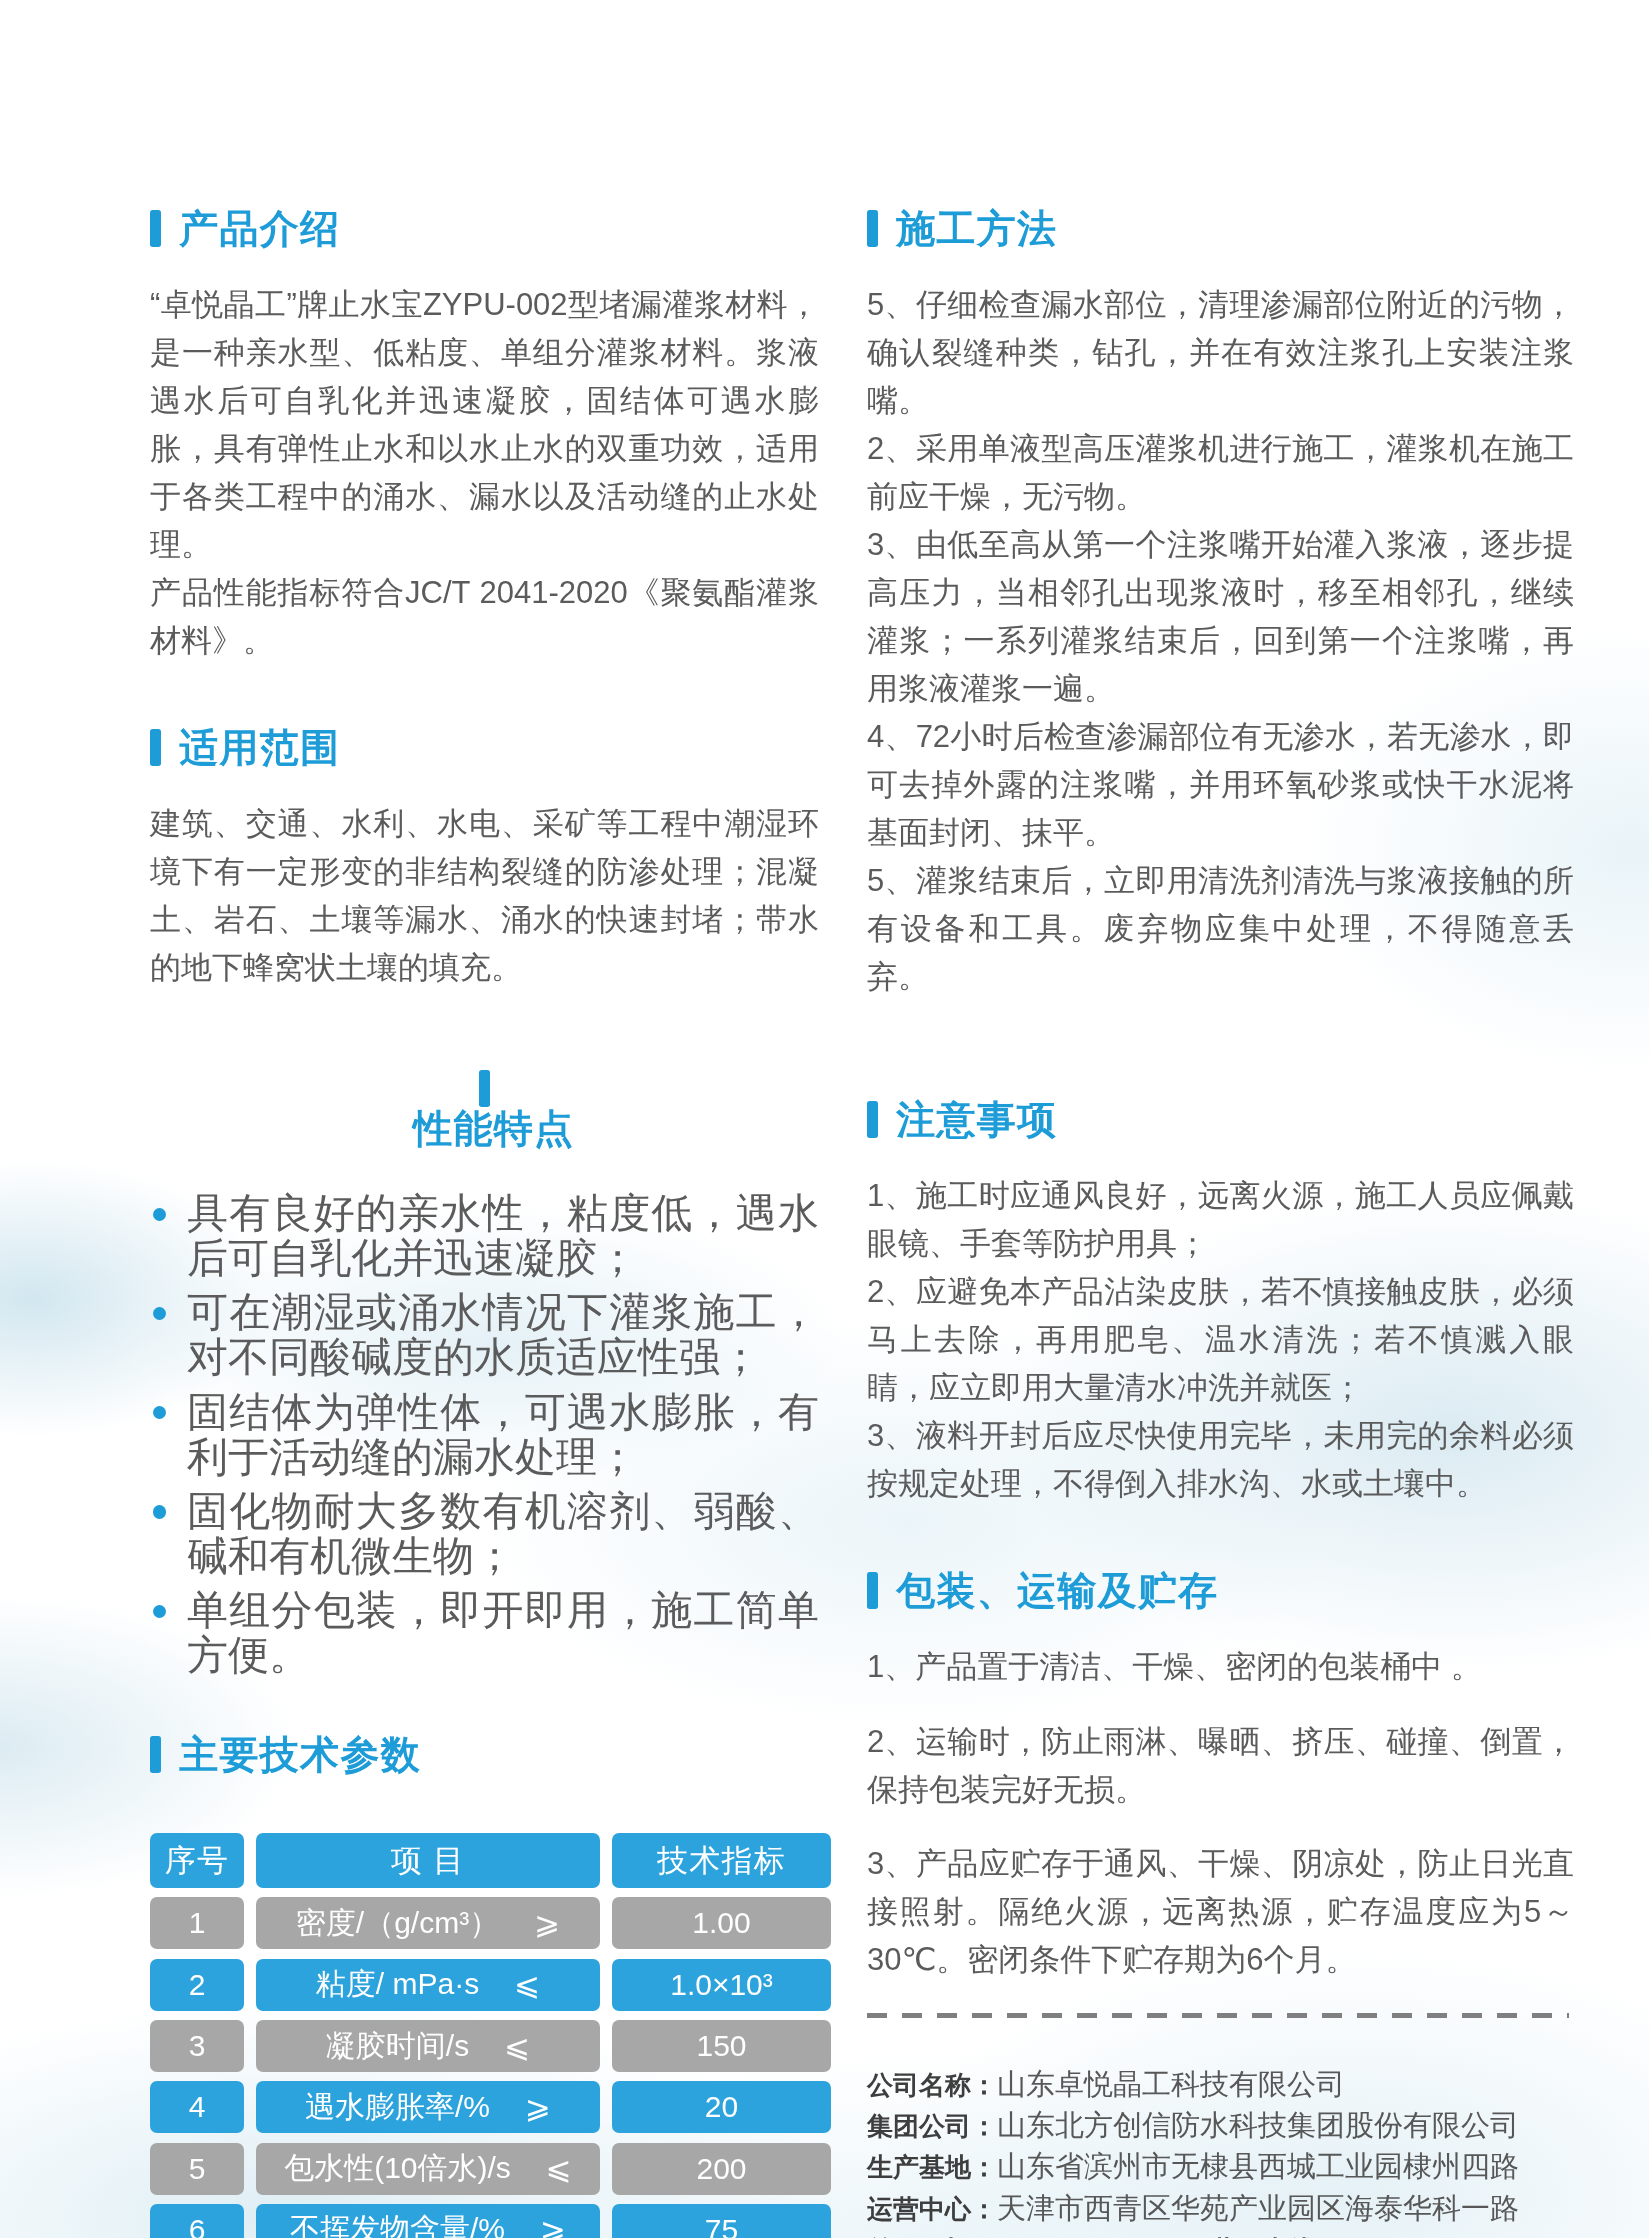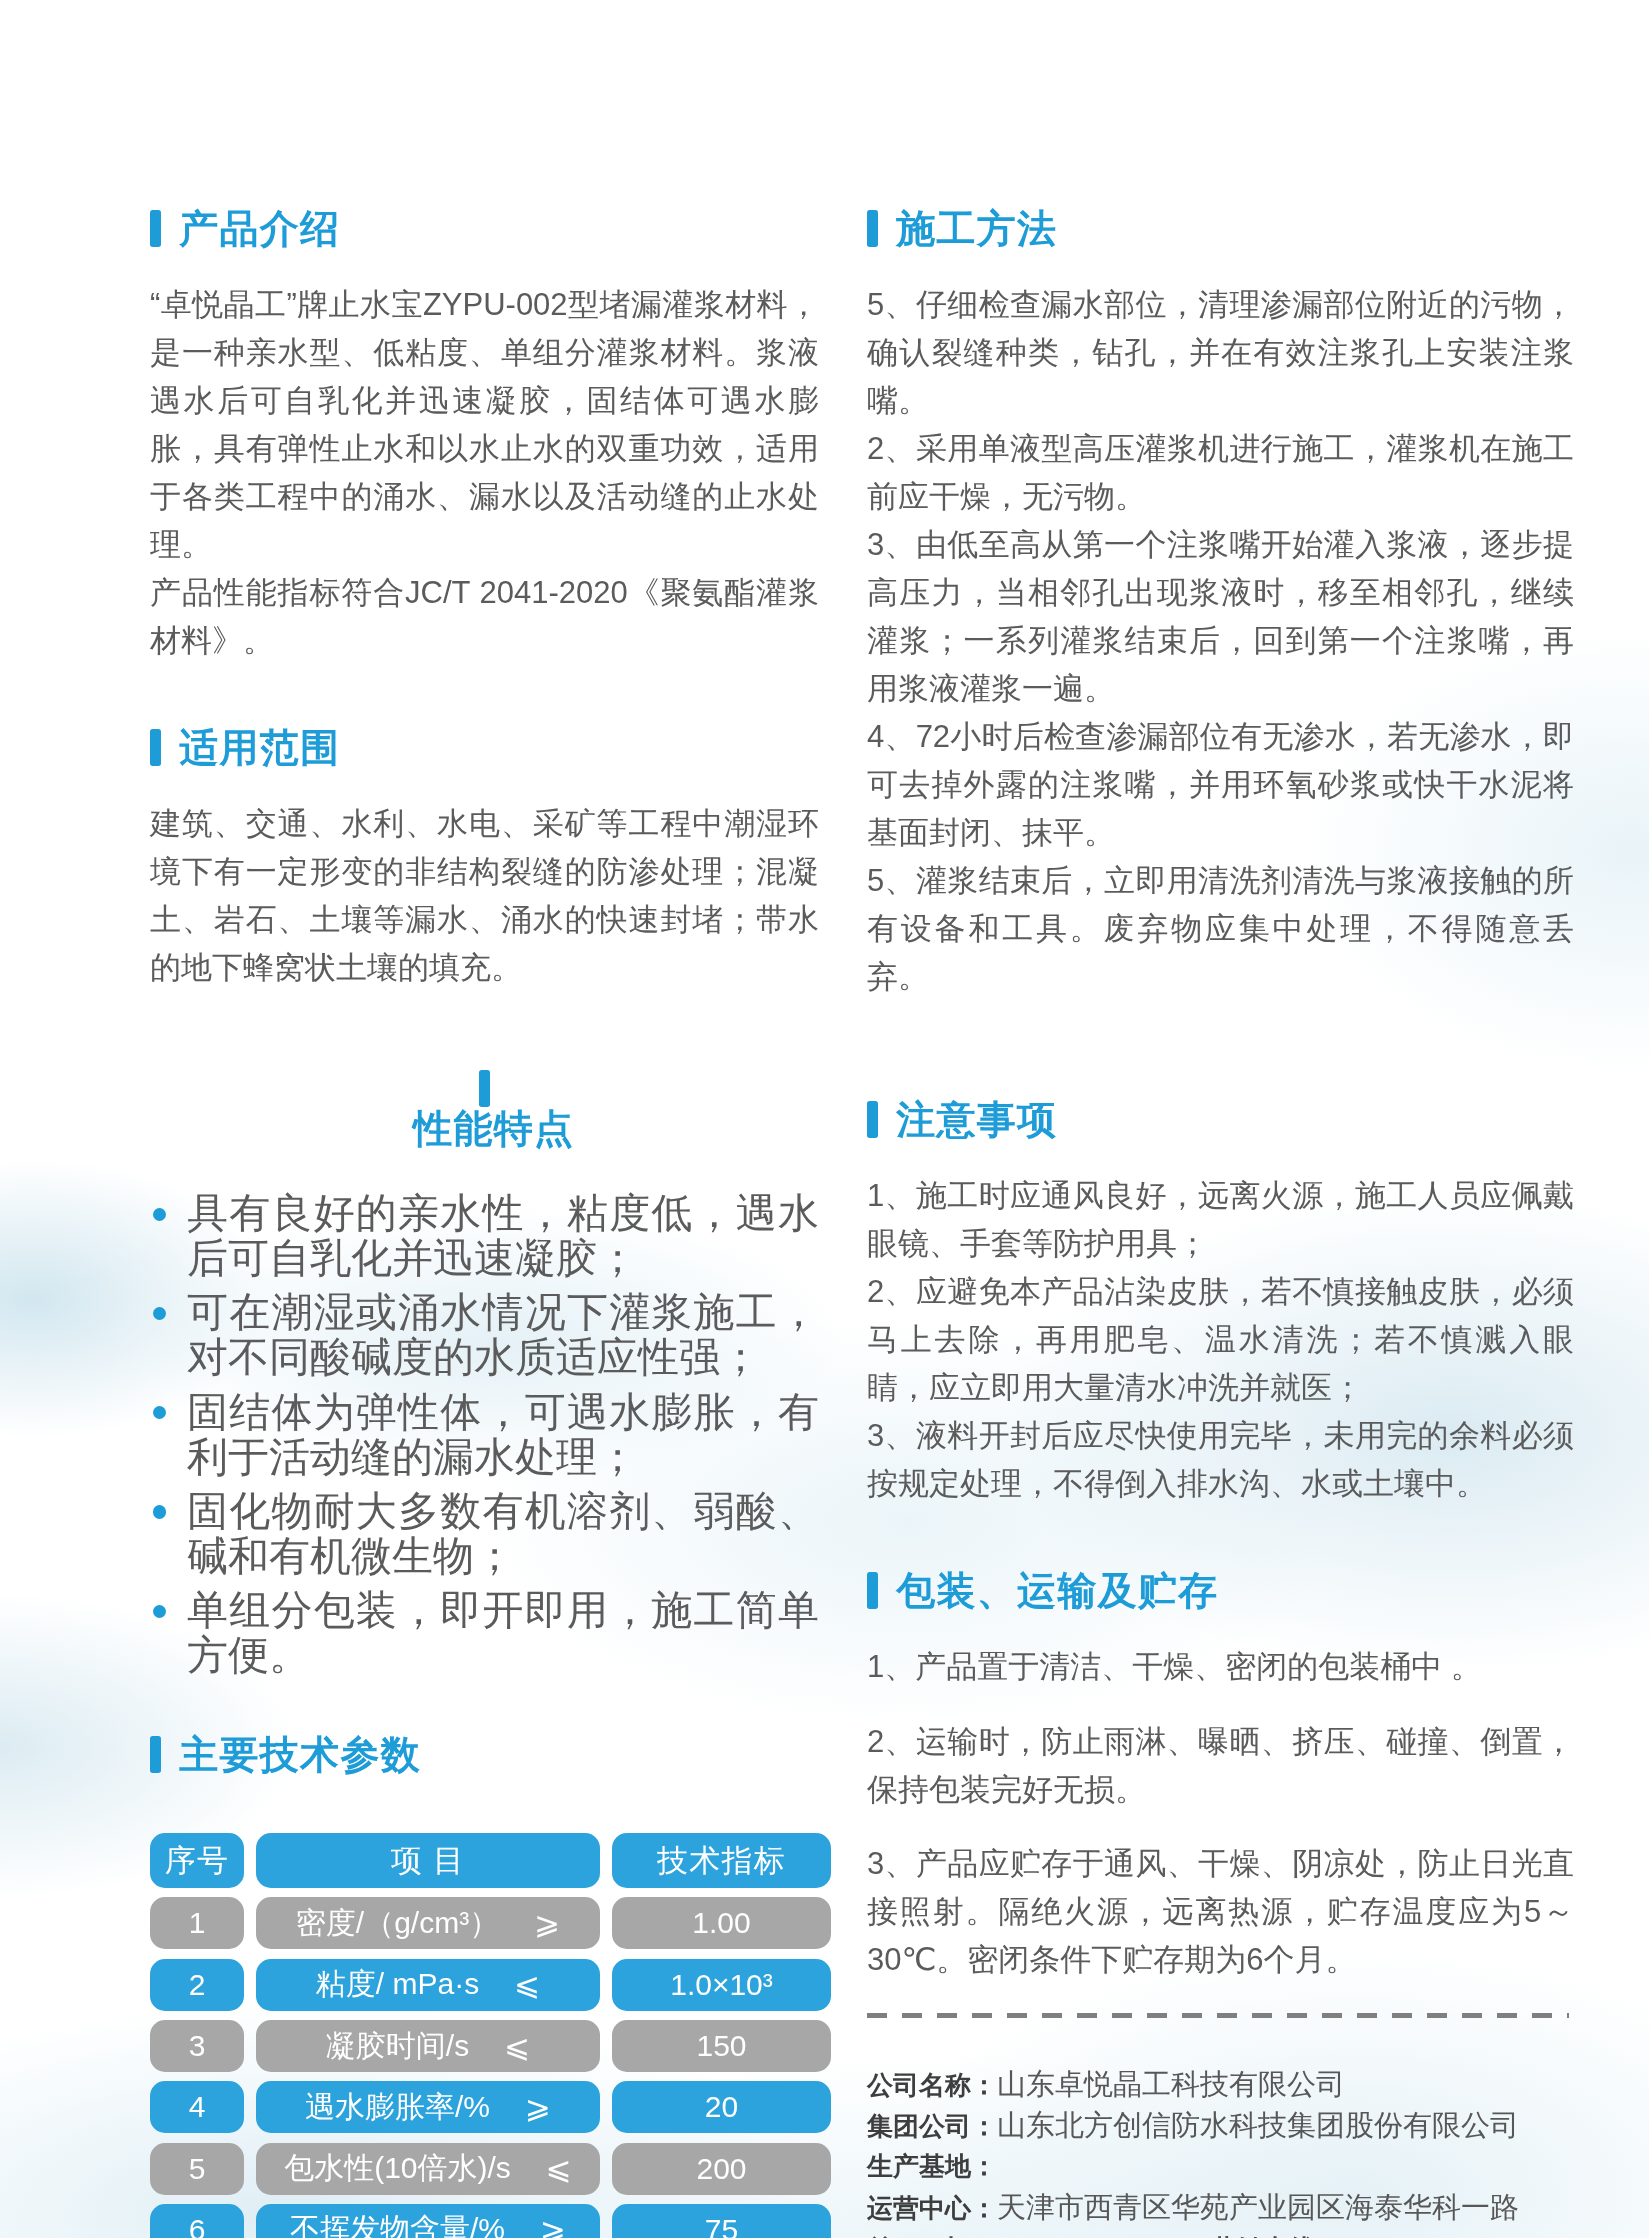--- a/index.html
+++ b/index.html
@@ -61,21 +61,21 @@
 
   
   .param-table {
     margin-top:57px;
     display:grid;
     grid-template-columns:94px 344px 219px;
     column-gap:12px; row-gap:9.3px;
     width:678px;
   }
   .cell {
-    height:52px; border-radius:15px;
+    height:52px; border-radius:7px;
     display:flex; align-items:center; justify-content:center;
     color:#ffffff; font-size:30px; font-weight:500;
   }
   .cell-blue { background:#2CA3DC; }
   .cell-gray { background:#A7A7A7; }
   .cell-head { background:#2CA3DC; height:55px; font-size:31px; letter-spacing:1.3px; }
   .op { margin-left:35px; font-size:31px; }
 
   
   .dash-sep {
@@ -244,20 +244,21 @@
       <div class="company-row">
         <span class="company-label">公司名称：</span>
         <span class="company-value">山东卓悦晶工科技有限公司</span>
       </div>
       <div class="company-row">
         <span class="company-label">集团公司：</span>
         <span class="company-value">山东北方创信防水科技集团股份有限公司</span>
       </div>
       <div class="company-row">
         <span class="company-label">生产基地：</span>
+        <span class="company-value">山东省滨州市无棣县西城工业园棣州四路</span>
       </div>
       <div class="company-row">
         <span class="company-label">运营中心：</span>
         <span class="company-value">天津市西青区华苑产业园区海泰华科一路</span>
       </div>
       <div class="company-row phone">
         <span class="company-label">总　　机：</span>
         <span class="company-value">022-27338828</span>
         <span class="company-label company-label2">营销专线：</span>
         <span class="company-value">022-23757931</span>

